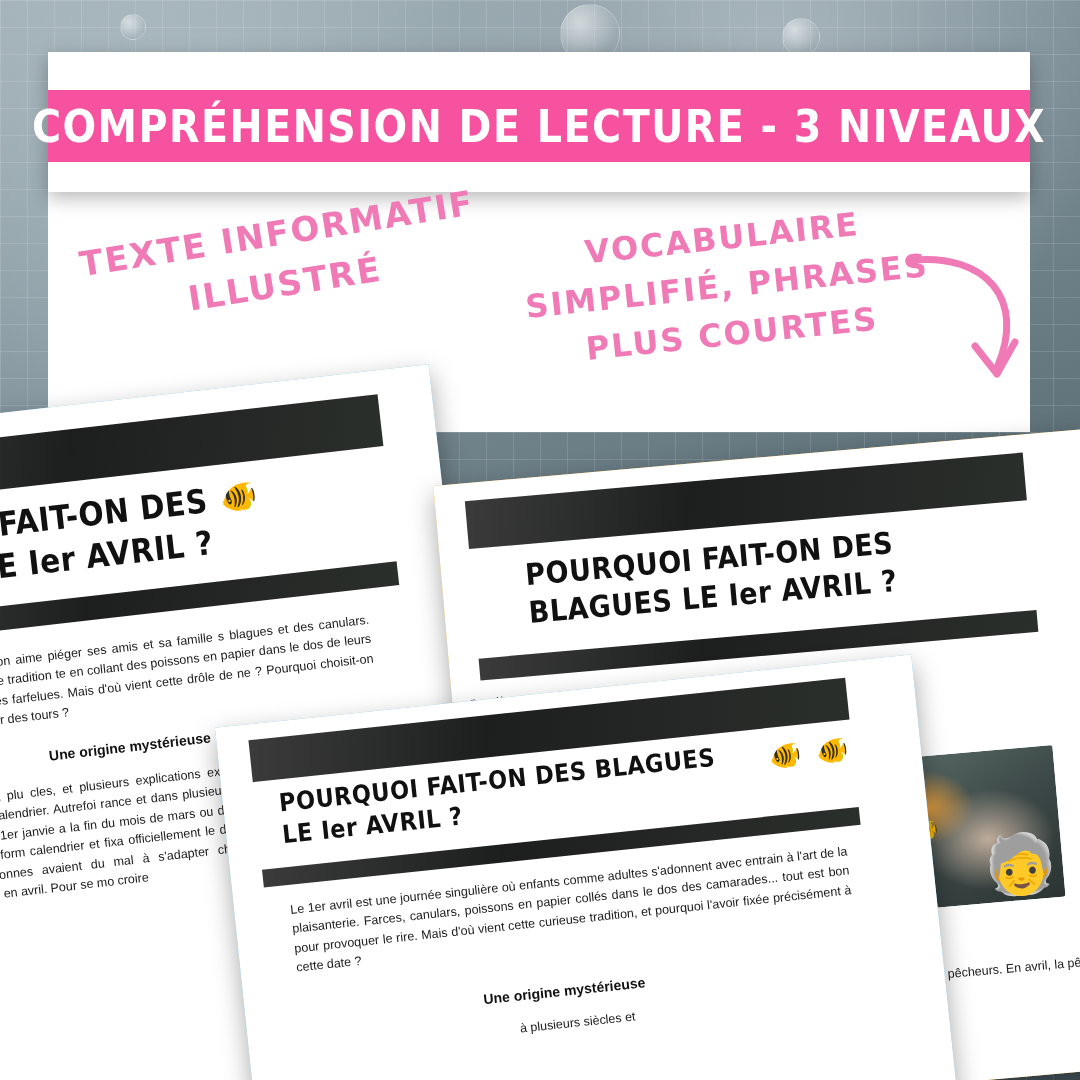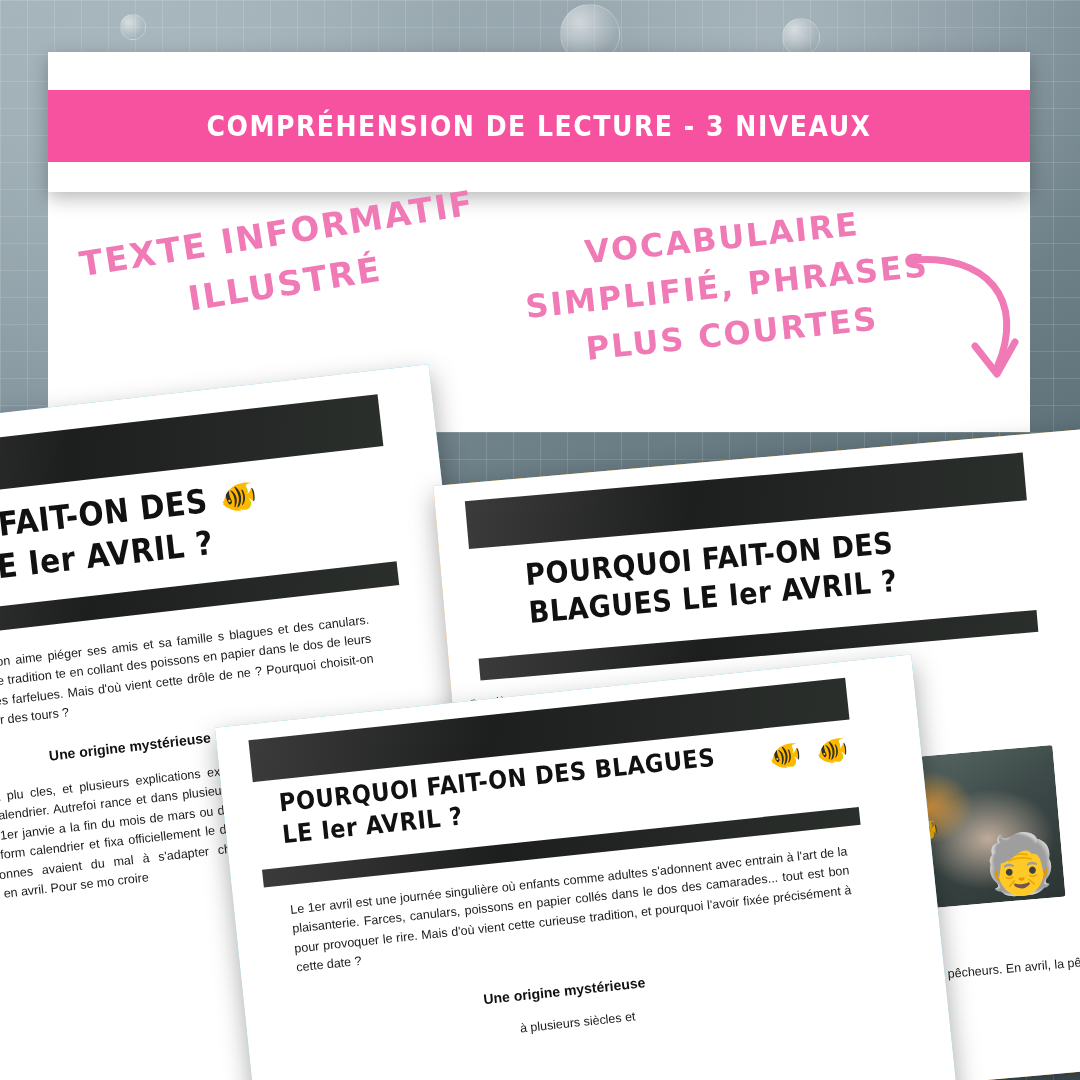--- a/index.html
+++ b/index.html
@@ -60,21 +60,21 @@
     top: 38px;
     width: 982px;
     height: 72px;
     background: #f7529f;
     display: flex;
     align-items: center;
     justify-content: center;
   }
   .title-bar span {
     color: #ffffff;
-    font-size: 28px;
+    font-size: 44px;
     letter-spacing: 1.5px;
     font-weight: bold;
     font-family: "DejaVu Sans Condensed", "Liberation Sans", sans-serif;
     white-space: nowrap;
   }
 
   
   .white-mat {
     position: absolute;
     left: 48px;

